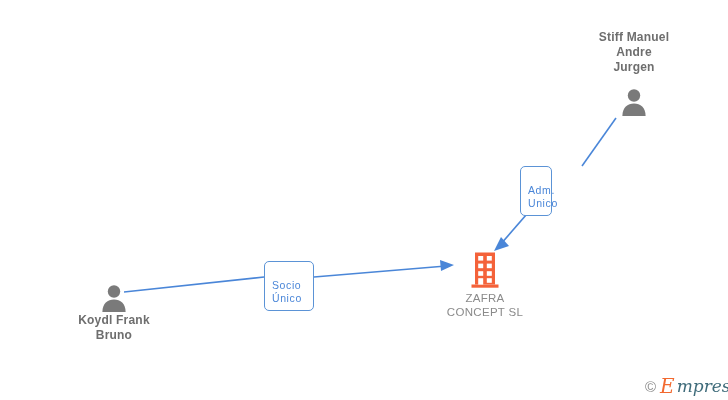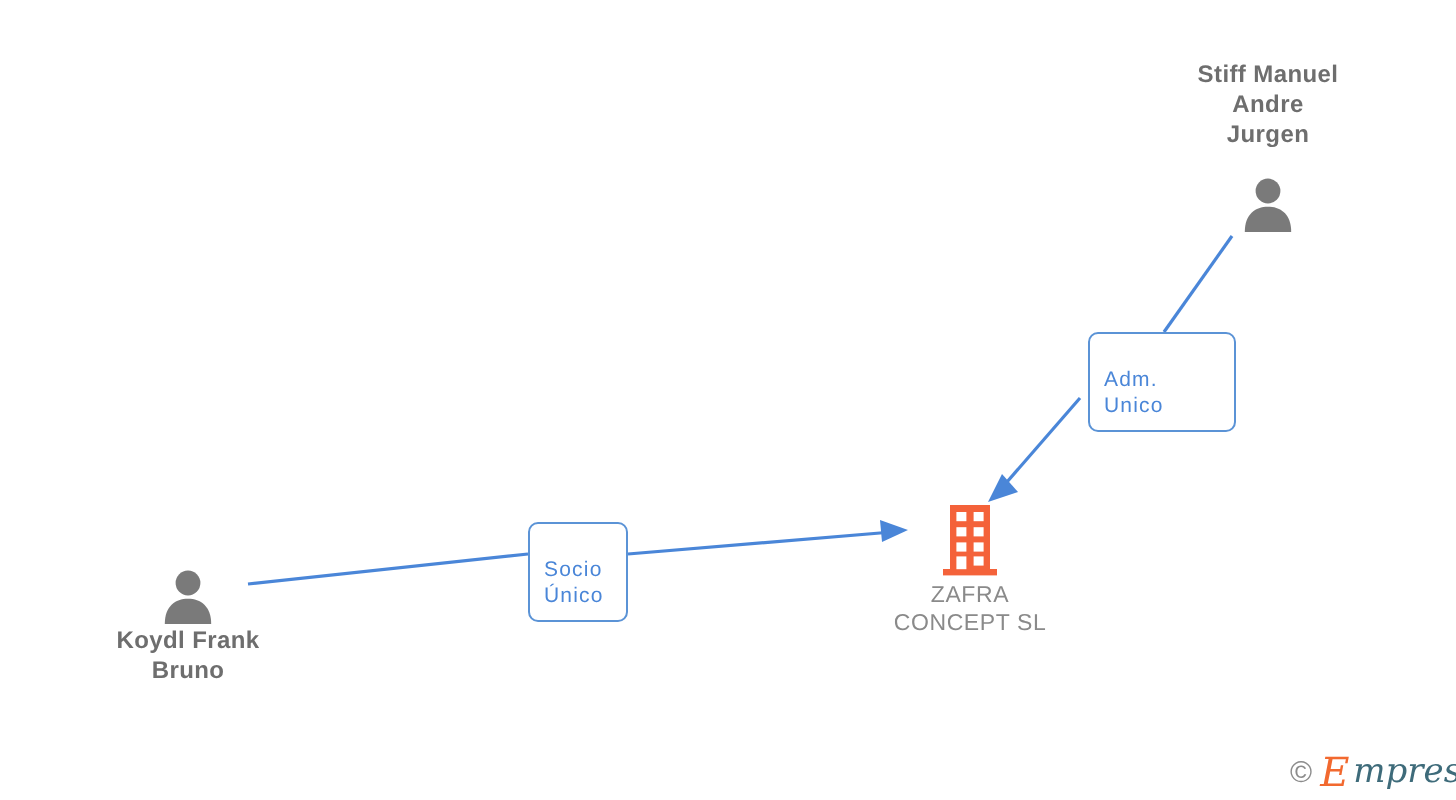--- a/index.html
+++ b/index.html
@@ -120,21 +120,21 @@
 
     <line x1="314" y1="277" x2="446" y2="266" stroke="#4A86D8" stroke-width="1.6"></line>
     <polygon points="454,265 440,260 441,271" fill="#4A86D8"></polygon>
 
     <line x1="616" y1="118" x2="582" y2="166" stroke="#4A86D8" stroke-width="1.6"></line>
 
     <line x1="540" y1="199" x2="500" y2="245" stroke="#4A86D8" stroke-width="1.6"></line>
     <polygon points="494,251 509,246 501,237" fill="#4A86D8"></polygon>
   </svg>
 
-  <div class="person-node" style="left:24px; top:283px;">
+  <div class="person-node" style="left:44px; top:283px;">
     <svg class="person-icon" width="30" height="30" viewBox="0 0 30 30" xmlns="http://www.w3.org/2000/svg">
       <circle cx="15" cy="8.5" r="6.2" fill="#7A7A7A"></circle>
       <path d="M3.4 29 C3.4 20.2 8.6 16.4 15 16.4 C21.4 16.4 26.6 20.2 26.6 29 Z" fill="#7A7A7A"></path>
     </svg>
     <span class="person-label">Koydl Frank
 Bruno</span>
   </div>
 
   <div class="person-node" style="left:564px; top:30px;">
     <span class="person-label">Stiff Manuel
@@ -161,21 +161,21 @@
     </svg>
     <span class="company-label">ZAFRA
 CONCEPT SL</span>
   </div>
 
   <div class="rel-box" style="left:264px; top:261px; width:50px;">
     <span>Socio
 Único</span>
   </div>
 
-  <div class="rel-box" style="left:544px; top:166px; width:74px;">
+  <div class="rel-box" style="left:520px; top:166px; width:32px;">
     <span>Adm.
 Unico</span>
   </div>
 
   <div class="watermark" style="left:645px; top:376px;">
     <span class="wm-copy">©</span>
     <span class="wm-e">E</span>
     <span class="wm-rest">mpresia</span>
   </div>
 

